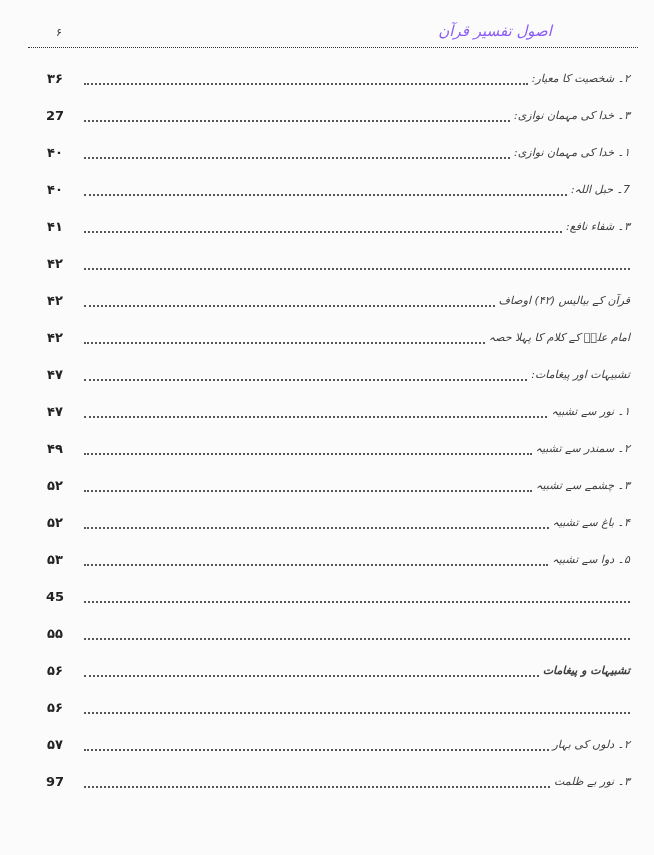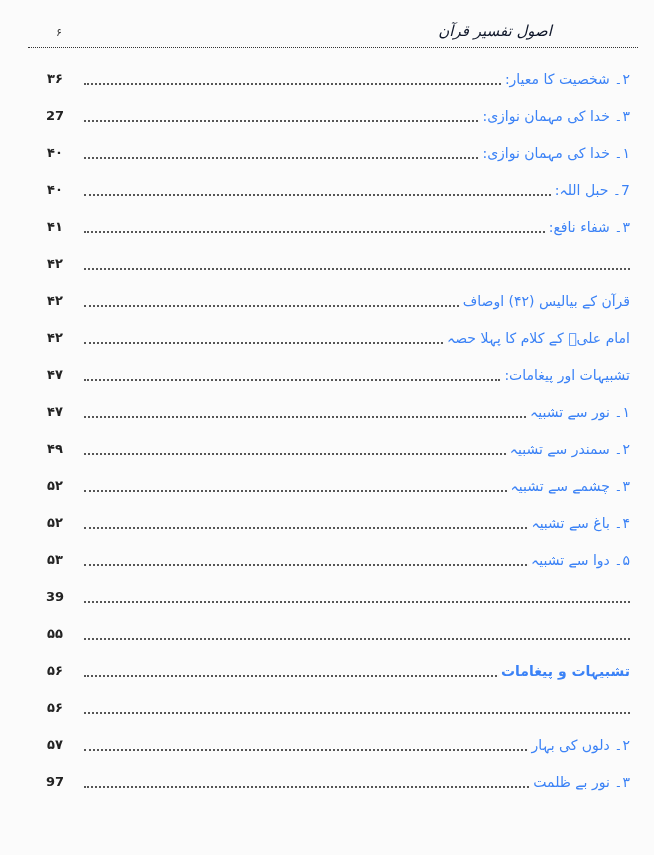--- a/index.html
+++ b/index.html
@@ -7,39 +7,40 @@
       width: 654px; height: 855px; background: #fbfbfb;
       font-family: "DejaVu Sans", sans-serif; color: #1a1a1a;
       position: relative; overflow: hidden;
     }
     .header {
       position: absolute; left: 28px; right: 16px; top: 14px; height: 34px;
       direction: rtl;
     }
     .header-title {
       position: absolute; right: 86px; top: 8px;
-      font-size: 15px; font-style: italic; color: #0f172a;
+      font-size: 15px; font-style: italic; color: #8b5cf6;
     }
     .header-page {
       position: absolute; left: 28px; top: 12px; font-size: 11px; color: #333;
     }
     .header-rule {
       position: absolute; left: 0; right: 0; bottom: 0; height: 0;
       border-bottom: 1.5px dotted #333;
     }
     .toc {
       position: absolute; left: 32px; right: 24px; top: 60px;
       direction: rtl;
     }
     .toc-row {
       position: relative; height: 37px; display: flex; align-items: center;
       direction: rtl;
     }
     .toc-title {
-      white-space: nowrap; font-size: 14px; padding-left: 4px; color: #3b82f6;
+      white-space: nowrap; font-size: 11px; padding-left: 4px; color: #404040;
+      font-style: italic;
     }
     .toc-title.bold { font-weight: bold; }
     .toc-leader {
       flex: 1; height: 0; border-bottom: 2px dotted #555;
       margin-top: 10px; margin-left: 6px;
     }
     .toc-page {
       width: 46px; text-align: center; font-size: 13px; font-weight: bold; color: #222;
       direction: rtl;
     }
@@ -118,21 +119,21 @@
       <span class="toc-leader"></span>
       <span class="toc-page">۵۲</span>
     </div>
   <div class="toc-row">
       <span class="toc-title">۵۔ دوا سے تشبیہ</span>
       <span class="toc-leader"></span>
       <span class="toc-page">۵۳</span>
     </div>
   <div class="toc-row">
       <span class="toc-leader"></span>
-      <span class="toc-page">39</span>
+      <span class="toc-page">45</span>
     </div>
   <div class="toc-row">
       <span class="toc-leader"></span>
       <span class="toc-page">۵۵</span>
     </div>
   <div class="toc-row">
       <span class="toc-title bold">تشبیہات و پیغامات</span>
       <span class="toc-leader"></span>
       <span class="toc-page">۵۶</span>
     </div>

